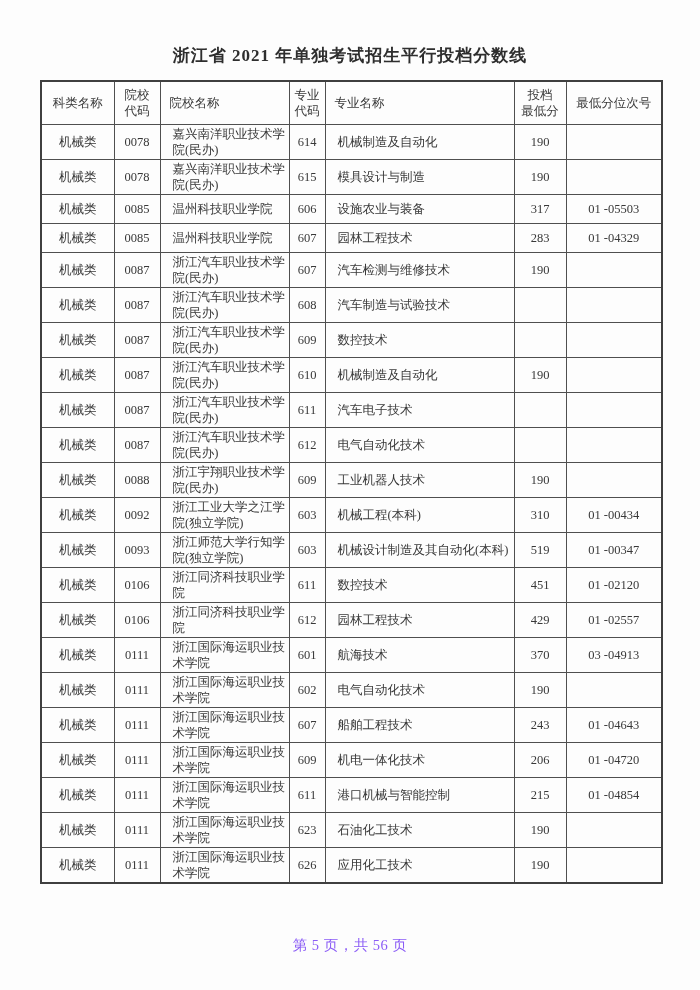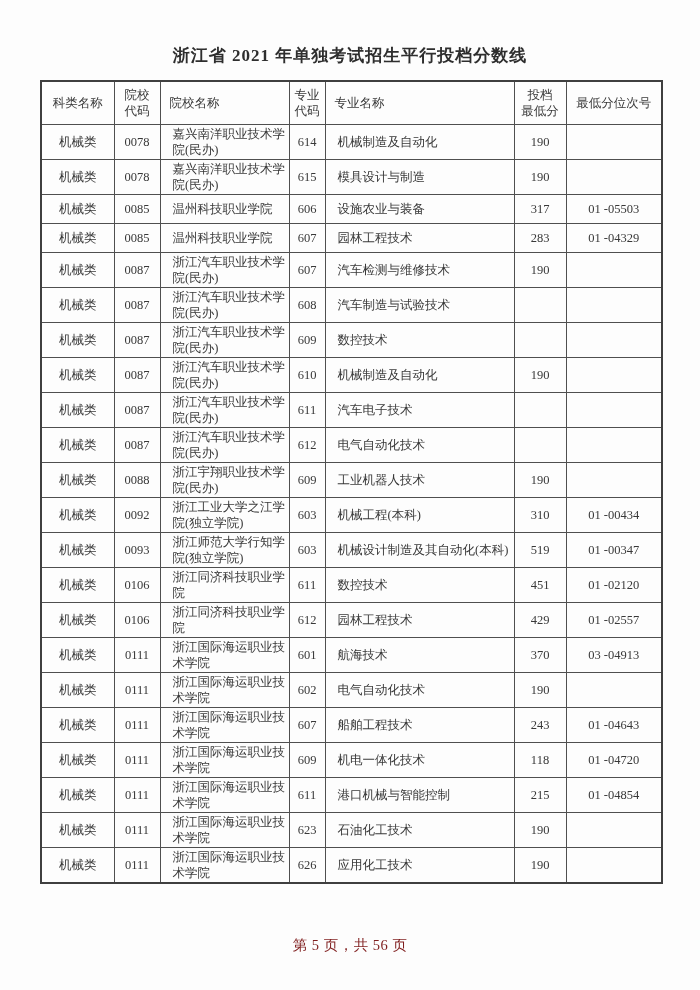--- a/index.html
+++ b/index.html
@@ -48,21 +48,21 @@
   .col-college-code { width: 46px; }
   .col-college-name { width: 129px; }
   .col-major-code { width: 36px; }
   .col-major-name { width: 189px; }
   .col-min-score { width: 52px; }
   .col-min-rank { width: 96px; }
   .footer {
     position: absolute; left: 0; right: 0; top: 936px;
     text-align: center;
     font-size: 14.5px;
-    color: #7f1d1d;
+    color: #8b5cf6;
     letter-spacing: 0.5px;
   }
 </style>
 </head>
 <body>
 
 <div class="page">
   <h1 class="title">浙江省 2021 年单独考试招生平行投档分数线</h1>
 
   <table class="scores">
@@ -251,21 +251,21 @@
         <td class="l">船舶工程技术</td>
         <td class="c">243</td>
         <td class="c">01 -04643</td>
       </tr>
       <tr>
         <td class="c">机械类</td>
         <td class="c">0111</td>
         <td class="l">浙江国际海运职业技术学院</td>
         <td class="c">609</td>
         <td class="l">机电一体化技术</td>
-        <td class="c">118</td>
+        <td class="c">206</td>
         <td class="c">01 -04720</td>
       </tr>
       <tr>
         <td class="c">机械类</td>
         <td class="c">0111</td>
         <td class="l">浙江国际海运职业技术学院</td>
         <td class="c">611</td>
         <td class="l">港口机械与智能控制</td>
         <td class="c">215</td>
         <td class="c">01 -04854</td>

